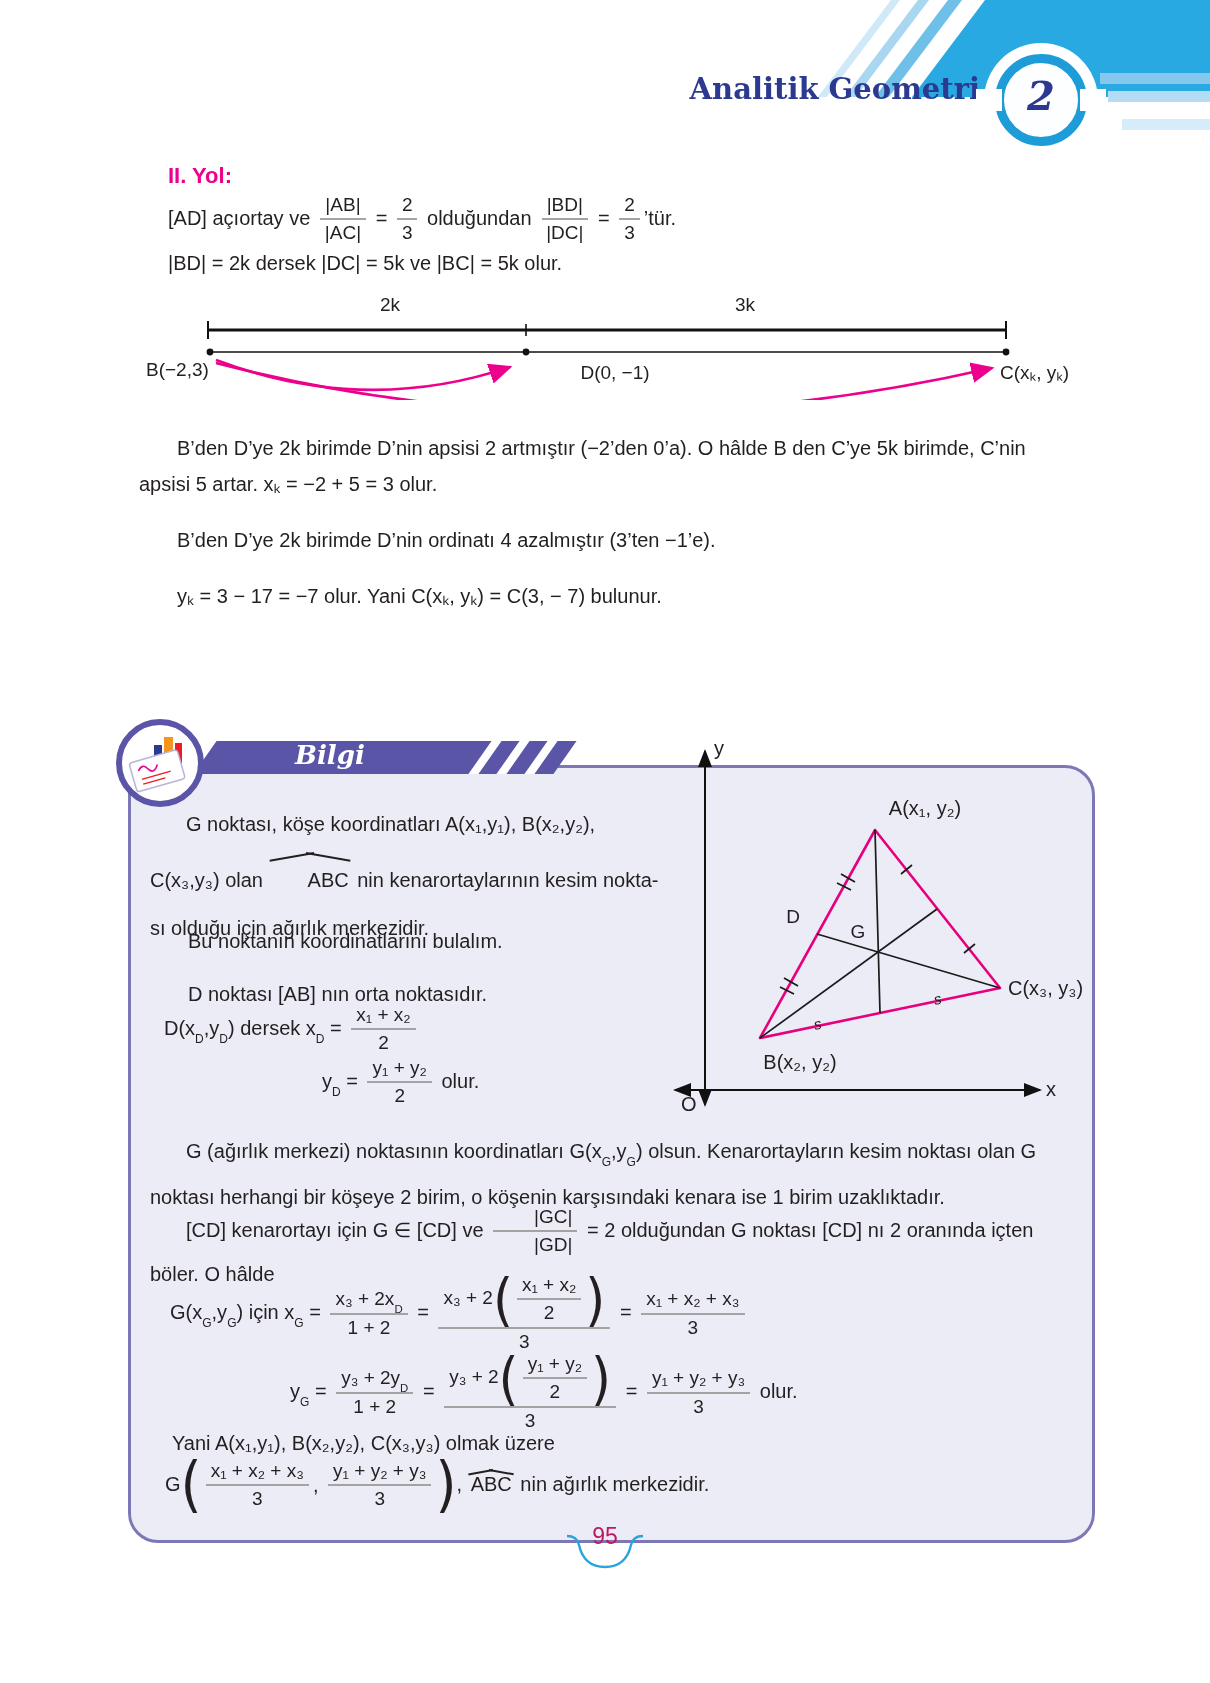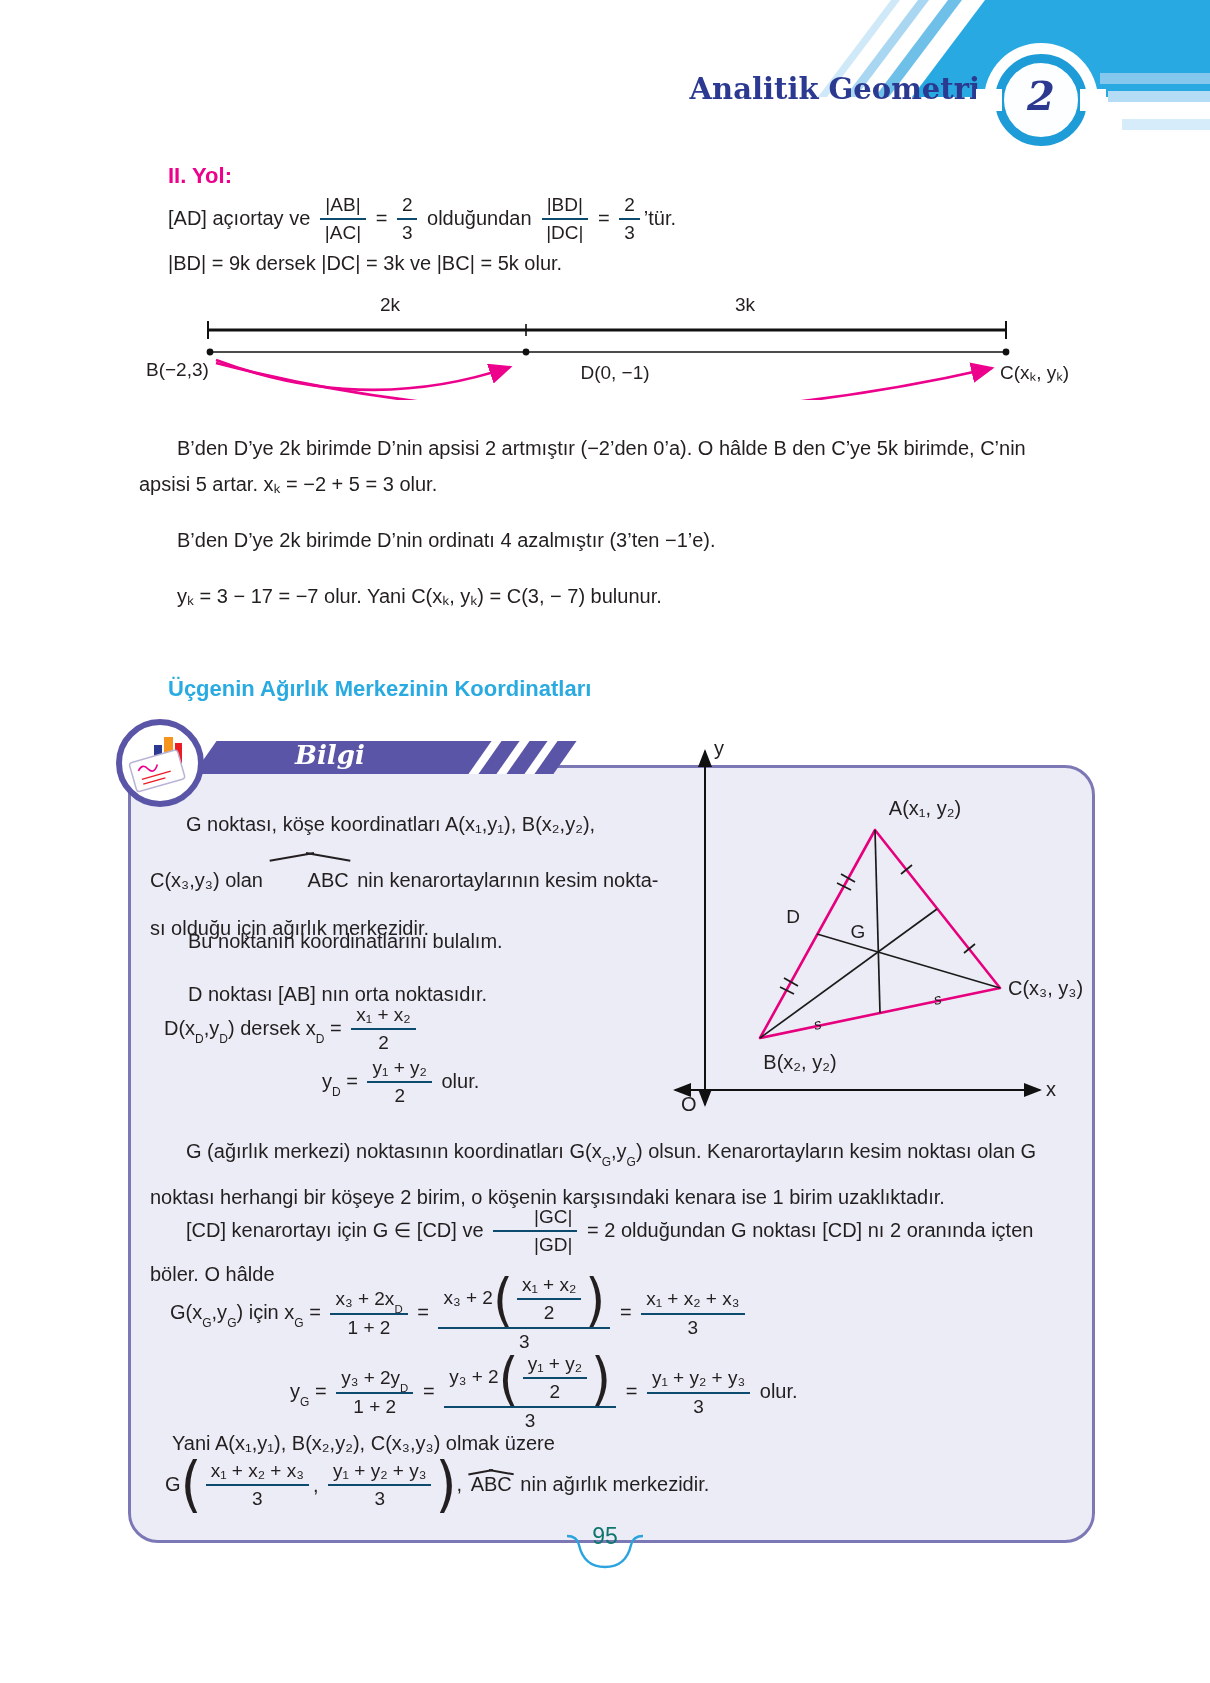--- a/index.html
+++ b/index.html
@@ -18,21 +18,21 @@
   .ring{position:absolute;left:995px;top:54px;width:92px;height:92px;border-radius:50%;
         border:9px solid #1E9CD8;background:#FDFEFF;box-sizing:border-box;}
   .ring-tab{position:absolute;width:26px;height:22px;background:#fff;top:89px;}
   .chapter-num{position:absolute;left:1014px;top:72px;width:54px;text-align:center;
                font-family:"DejaVu Serif",serif;font-style:italic;font-weight:bold;font-size:40px;color:#2B3A90;}
 
   
   .eqrow{position:absolute;white-space:nowrap;font-size:20px;color:#231F20;}
   .frac{display:inline-flex;flex-direction:column;align-items:center;vertical-align:middle;
         margin:0 4px;line-height:1.18;font-size:19px;}
-  .frac .num{border-bottom:2px solid #0c4a6e;padding:0 5px 2px;}
+  .frac .num{border-bottom:2px solid #a3a3a3;padding:0 5px 2px;}
   .frac .den{padding:2px 5px 0;}
   sub{font-size:0.6em;line-height:0;position:relative;bottom:-0.25em;}
   .bigparen{display:inline-flex;align-items:center;vertical-align:middle;}
   .pglyph{font-family:"DejaVu Sans",sans-serif;font-size:2.7em;line-height:0.85;transform:scaleY(1.12);font-weight:normal;}
   .pinner{display:inline-flex;align-items:center;white-space:pre;}
   .hat{position:relative;display:inline-block;padding:8px 3px 0;}
   .hat::before,.hat::after{content:"";position:absolute;top:4px;width:54%;height:2px;background:#231F20;}
   .hat::before{left:1%;transform:rotate(-10deg);transform-origin:100% 50%;}
   .hat::after{right:1%;transform:rotate(10deg);transform-origin:0 50%;}
 
@@ -53,21 +53,21 @@
           transform:skewX(-35deg);z-index:5;}
   .banner-stripe{position:absolute;top:741px;width:10px;height:33px;background:#fff;transform:skewX(-35deg);z-index:6;}
   .bilgi-label{position:absolute;left:295px;top:740px;z-index:7;color:#fff;
                font-family:"DejaVu Serif",serif;font-style:italic;font-weight:bold;font-size:26px;}
   .bilgi-circle{position:absolute;left:116px;top:719px;width:88px;height:88px;border-radius:50%;
                 background:#fff;border:6px solid #5B55A7;box-sizing:border-box;z-index:8;}
   .box-par{position:absolute;font-size:20px;color:#231F20;white-space:nowrap;}
 
   
   .footer{position:absolute;left:505px;top:1522px;width:200px;height:60px;}
-  .footer-num{position:absolute;left:70px;top:1px;width:60px;text-align:center;font-size:23px;color:#0f766e;}
+  .footer-num{position:absolute;left:70px;top:1px;width:60px;text-align:center;font-size:23px;color:#be185d;}
 </style>
 </head>
 <body>
 
 <div class="page">
 
   <div class="hdr-block"></div>
   <div class="hdr-stripe" style="left:948px;width:14px;background:#6FC0E9;"></div>
   <div class="hdr-stripe" style="left:918px;width:11px;background:#A9D7F2;"></div>
   <div class="hdr-stripe" style="left:891px;width:9px;background:#CFE9F8;"></div>
@@ -88,21 +88,21 @@
       </span> = <span class="frac">
         <span class="num">2</span>
         <span class="den">3</span>
       </span> olduğundan <span class="frac">
         <span class="num">|BD|</span>
         <span class="den">|DC|</span>
       </span> = <span class="frac">
         <span class="num">2</span>
         <span class="den">3</span>
       </span>’tür.</div>
-  <div class="eqrow" style="left:168px;top:252px;">|BD| = 9k dersek |DC| = 3k ve |BC| = 5k olur.</div>
+  <div class="eqrow" style="left:168px;top:252px;">|BD| = 2k dersek |DC| = 5k ve |BC| = 5k olur.</div>
 
   <div class="segdiag">
     <svg width="980" height="112" viewBox="0 0 980 112">
       <defs>
         <marker id="arrM" markerWidth="10" markerHeight="8" refX="8" refY="4" orient="auto">
           <path d="M0,0 L9,4 L0,8 z" fill="#EC008C"></path>
         </marker>
       </defs>
       <line x1="68" y1="42" x2="866" y2="42" stroke="#111" stroke-width="3"></line>
       <line x1="68" y1="33" x2="68" y2="51" stroke="#111" stroke-width="2"></line>
@@ -121,21 +121,20 @@
     <div class="seglabel" style="left:410px;top:74px;width:130px;text-align:center;">D(0, −1)</div>
     <div class="seglabel" style="left:860px;top:71px;">C(xₖ, yₖ)</div>
   </div>
 
   <div class="pars">
     <p class="body-par">B’den D’ye 2k birimde D’nin apsisi 2 artmıştır (−2’den 0’a). O hâlde B den C’ye 5k birimde, C’nin<br>apsisi 5 artar. xₖ = −2 + 5 = 3 olur.</p>
     <p class="body-par">B’den D’ye 2k birimde D’nin ordinatı 4 azalmıştır (3’ten −1’e).</p>
     <p class="body-par">yₖ = 3 − 17 = −7 olur. Yani C(xₖ, yₖ) = C(3, − 7) bulunur.</p>
   </div>
 
-  <div class="sec-heading">Üçgenin Ağırlık Merkezinin Koordinatları</div>
 
   <div class="infobox"></div>
   <div class="banner"></div>
   <div class="banner-stripe" style="left:480px;"></div>
   <div class="banner-stripe" style="left:508px;"></div>
   <div class="banner-stripe" style="left:536px;"></div>
   <div class="bilgi-label">Bilgi</div>
   <div class="bilgi-circle">
     <svg width="76" height="76" viewBox="0 0 76 76">
       <rect x="42" y="12" width="9" height="26" fill="#F7941D"></rect>

